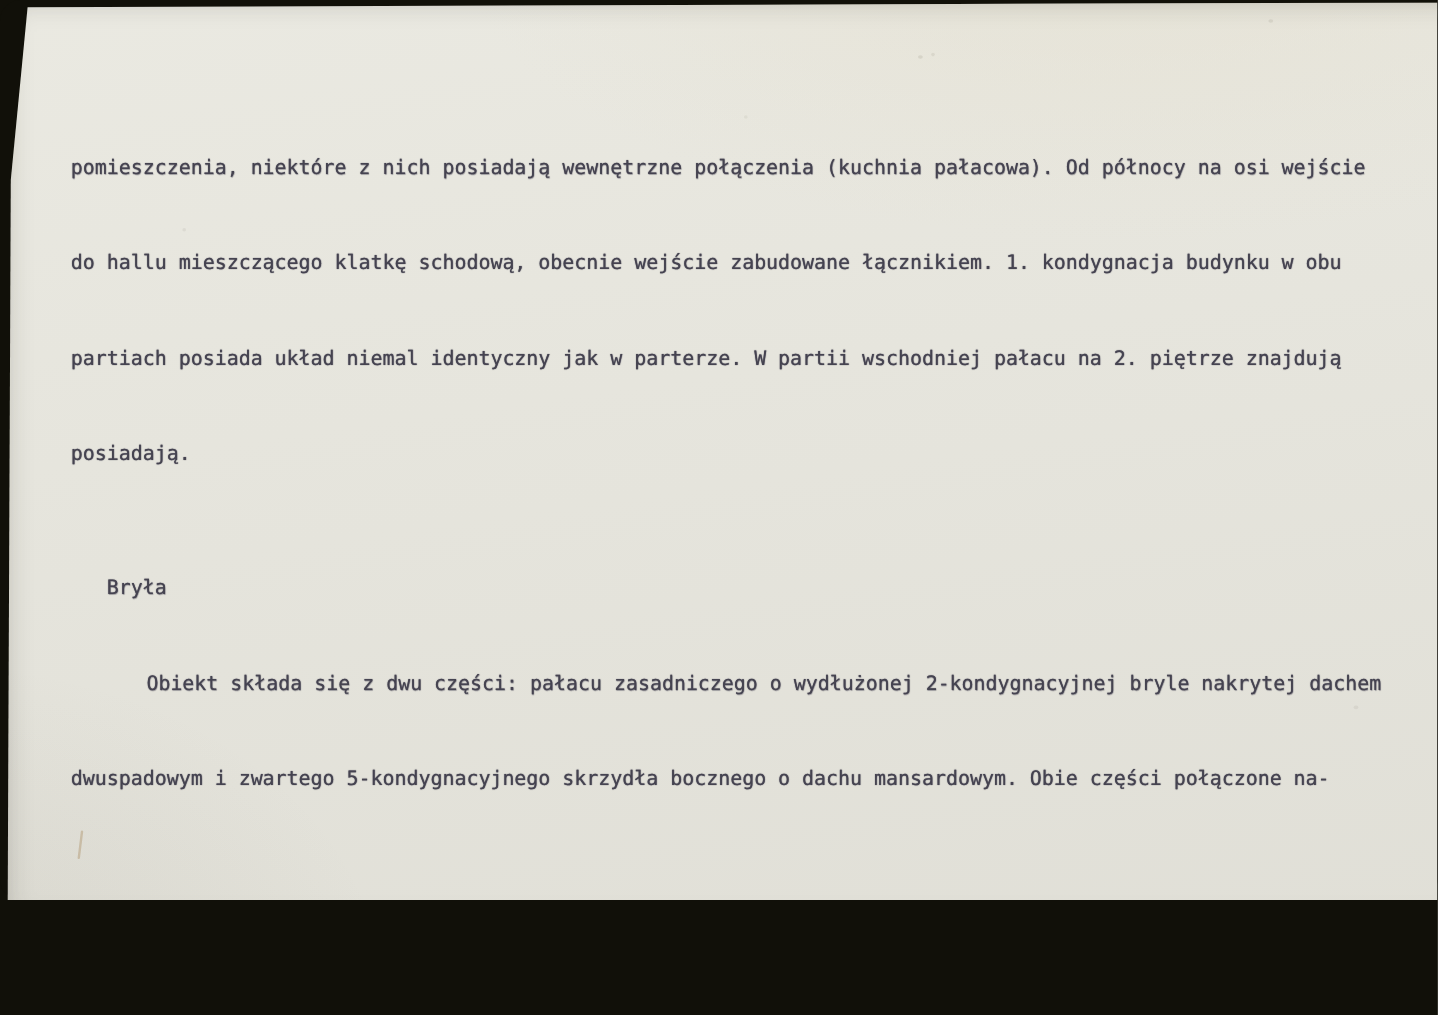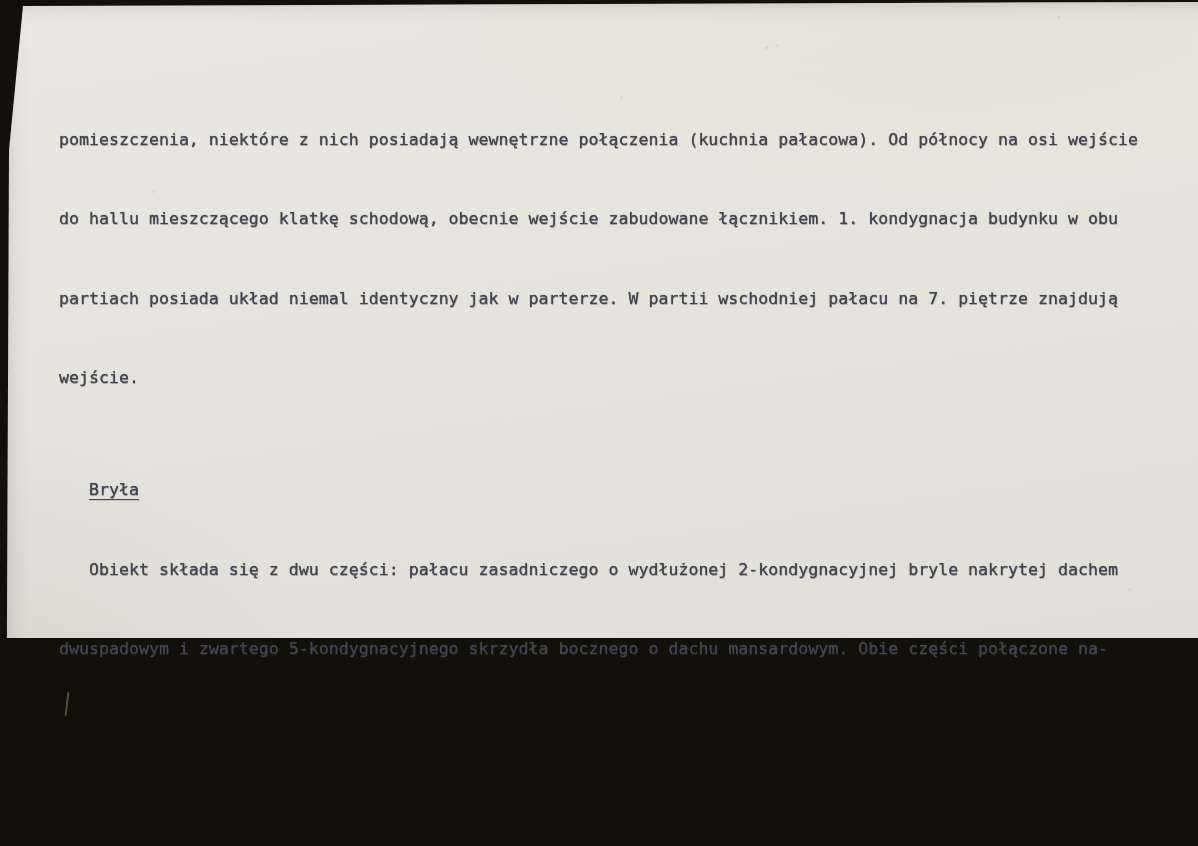--- a/index.html
+++ b/index.html
@@ -6,21 +6,21 @@
     margin: 0;
     padding: 0;
     width: 1198px;
     height: 846px;
     overflow: hidden;
     background: #111009;
   }
   .scan {
     position: relative;
     width: 1198px;
-    height: 638px;
+    height: 750px;
     background: #111009;
     border-radius: 17px;
   }
   
   .paper {
     position: absolute;
     inset: 0;
     clip-path: polygon(23px 6px, 1198px 2px, 1198px 846px, 6px 846px, 9px 150px);
     background:
       radial-gradient(900px 420px at 78% -8%, rgba(228,223,206,0.55), rgba(228,223,206,0) 62%),
@@ -35,24 +35,23 @@
     top: 47px;
     width: 1092px;
     font-family: "DejaVu Sans Mono", "Liberation Mono", monospace;
     font-size: 16.6px;
     line-height: 26.5px;
     color: #454350;
     text-shadow: 0 0 0.9px rgba(69,67,82,0.85), 0.4px 0.5px 0.6px rgba(69,67,82,0.35);
     white-space: pre;
   }
   .line { margin: 0; }
-  .ind  { padding-left: 3ch; }
+  .ind  { padding-left: 3ch; text-align: right; }
   .heading { margin-top: 6px; padding-left: 3ch; }
   .u {
-    text-decoration: underline;
     text-underline-offset: 4px;
     text-decoration-thickness: 1.4px;
     text-align: center;
   }
   
   .speck {
     position: absolute;
     background: rgba(125,118,100,0.30);
     border-radius: 50%;
     pointer-events: none;
@@ -84,22 +83,22 @@
   <div class="speck s3"></div>
   <div class="speck s4"></div>
   <div class="speck s5"></div>
   <div class="speck s6"></div>
   <div class="crease"></div>
 
   <div class="doc">
 
     <p class="line">pomieszczenia, niektóre z nich posiadają wewnętrzne połączenia (kuchnia pałacowa). Od północy na osi wejście</p>
     <p class="line">do hallu mieszczącego klatkę schodową, obecnie wejście zabudowane łącznikiem. 1. kondygnacja budynku w obu</p>
-    <p class="line">partiach posiada układ niemal identyczny jak w parterze. W partii wschodniej pałacu na 7. piętrze znajdują</p>
-    <p class="line">wejście.</p>
+    <p class="line">partiach posiada układ niemal identyczny jak w parterze. W partii wschodniej pałacu na 2. piętrze znajdują</p>
+    <p class="line">posiadają.</p>
 
     <p class="line heading"><span class="u">Bryła</span></p>
     <p class="line ind">Obiekt składa się z dwu części: pałacu zasadniczego o wydłużonej 2-kondygnacyjnej bryle nakrytej dachem</p>
     <p class="line">dwuspadowym i zwartego 5-kondygnacyjnego skrzydła bocznego o dachu mansardowym. Obie części połączone na-</p>
     
     
     
     
 
     

